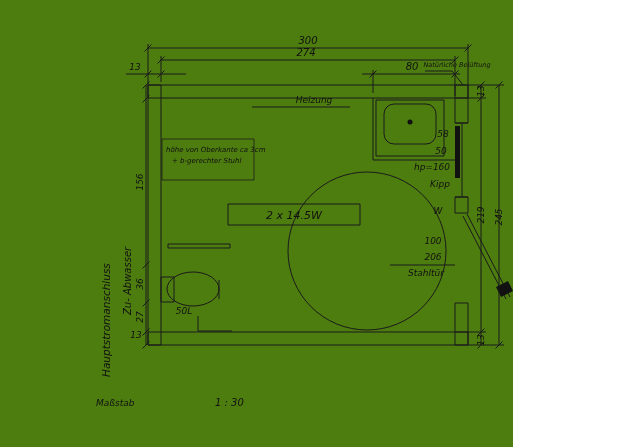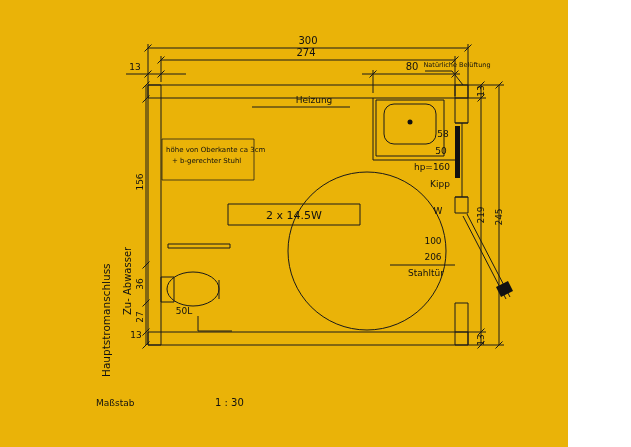--- a/index.html
+++ b/index.html
@@ -1,16 +1,16 @@
 <!DOCTYPE html>
 <html><head>
 <meta charset="utf-8">
 <style>
   html,body{margin:0;padding:0;background:#ffffff;}
-  .canvas{position:relative;width:568px;height:447px;background:#eab308;overflow:hidden;}
+  .canvas{position:relative;width:513px;height:447px;background:#4d7c0f;overflow:hidden;font-style:italic;}
   svg{display:block;}
   svg line, svg path, svg rect, svg ellipse, svg circle, svg polygon{
     stroke:#1a1a1a; fill:none; stroke-width:1; vector-effect:non-scaling-stroke;
   }
   .thin{stroke-width:0.75;}
   .hatchline{stroke:#555;stroke-width:1;}
   .fillblack{fill:#111;stroke:none;}
   .nostroke{stroke:none;}
   svg text{
     fill:#111; stroke:none;

